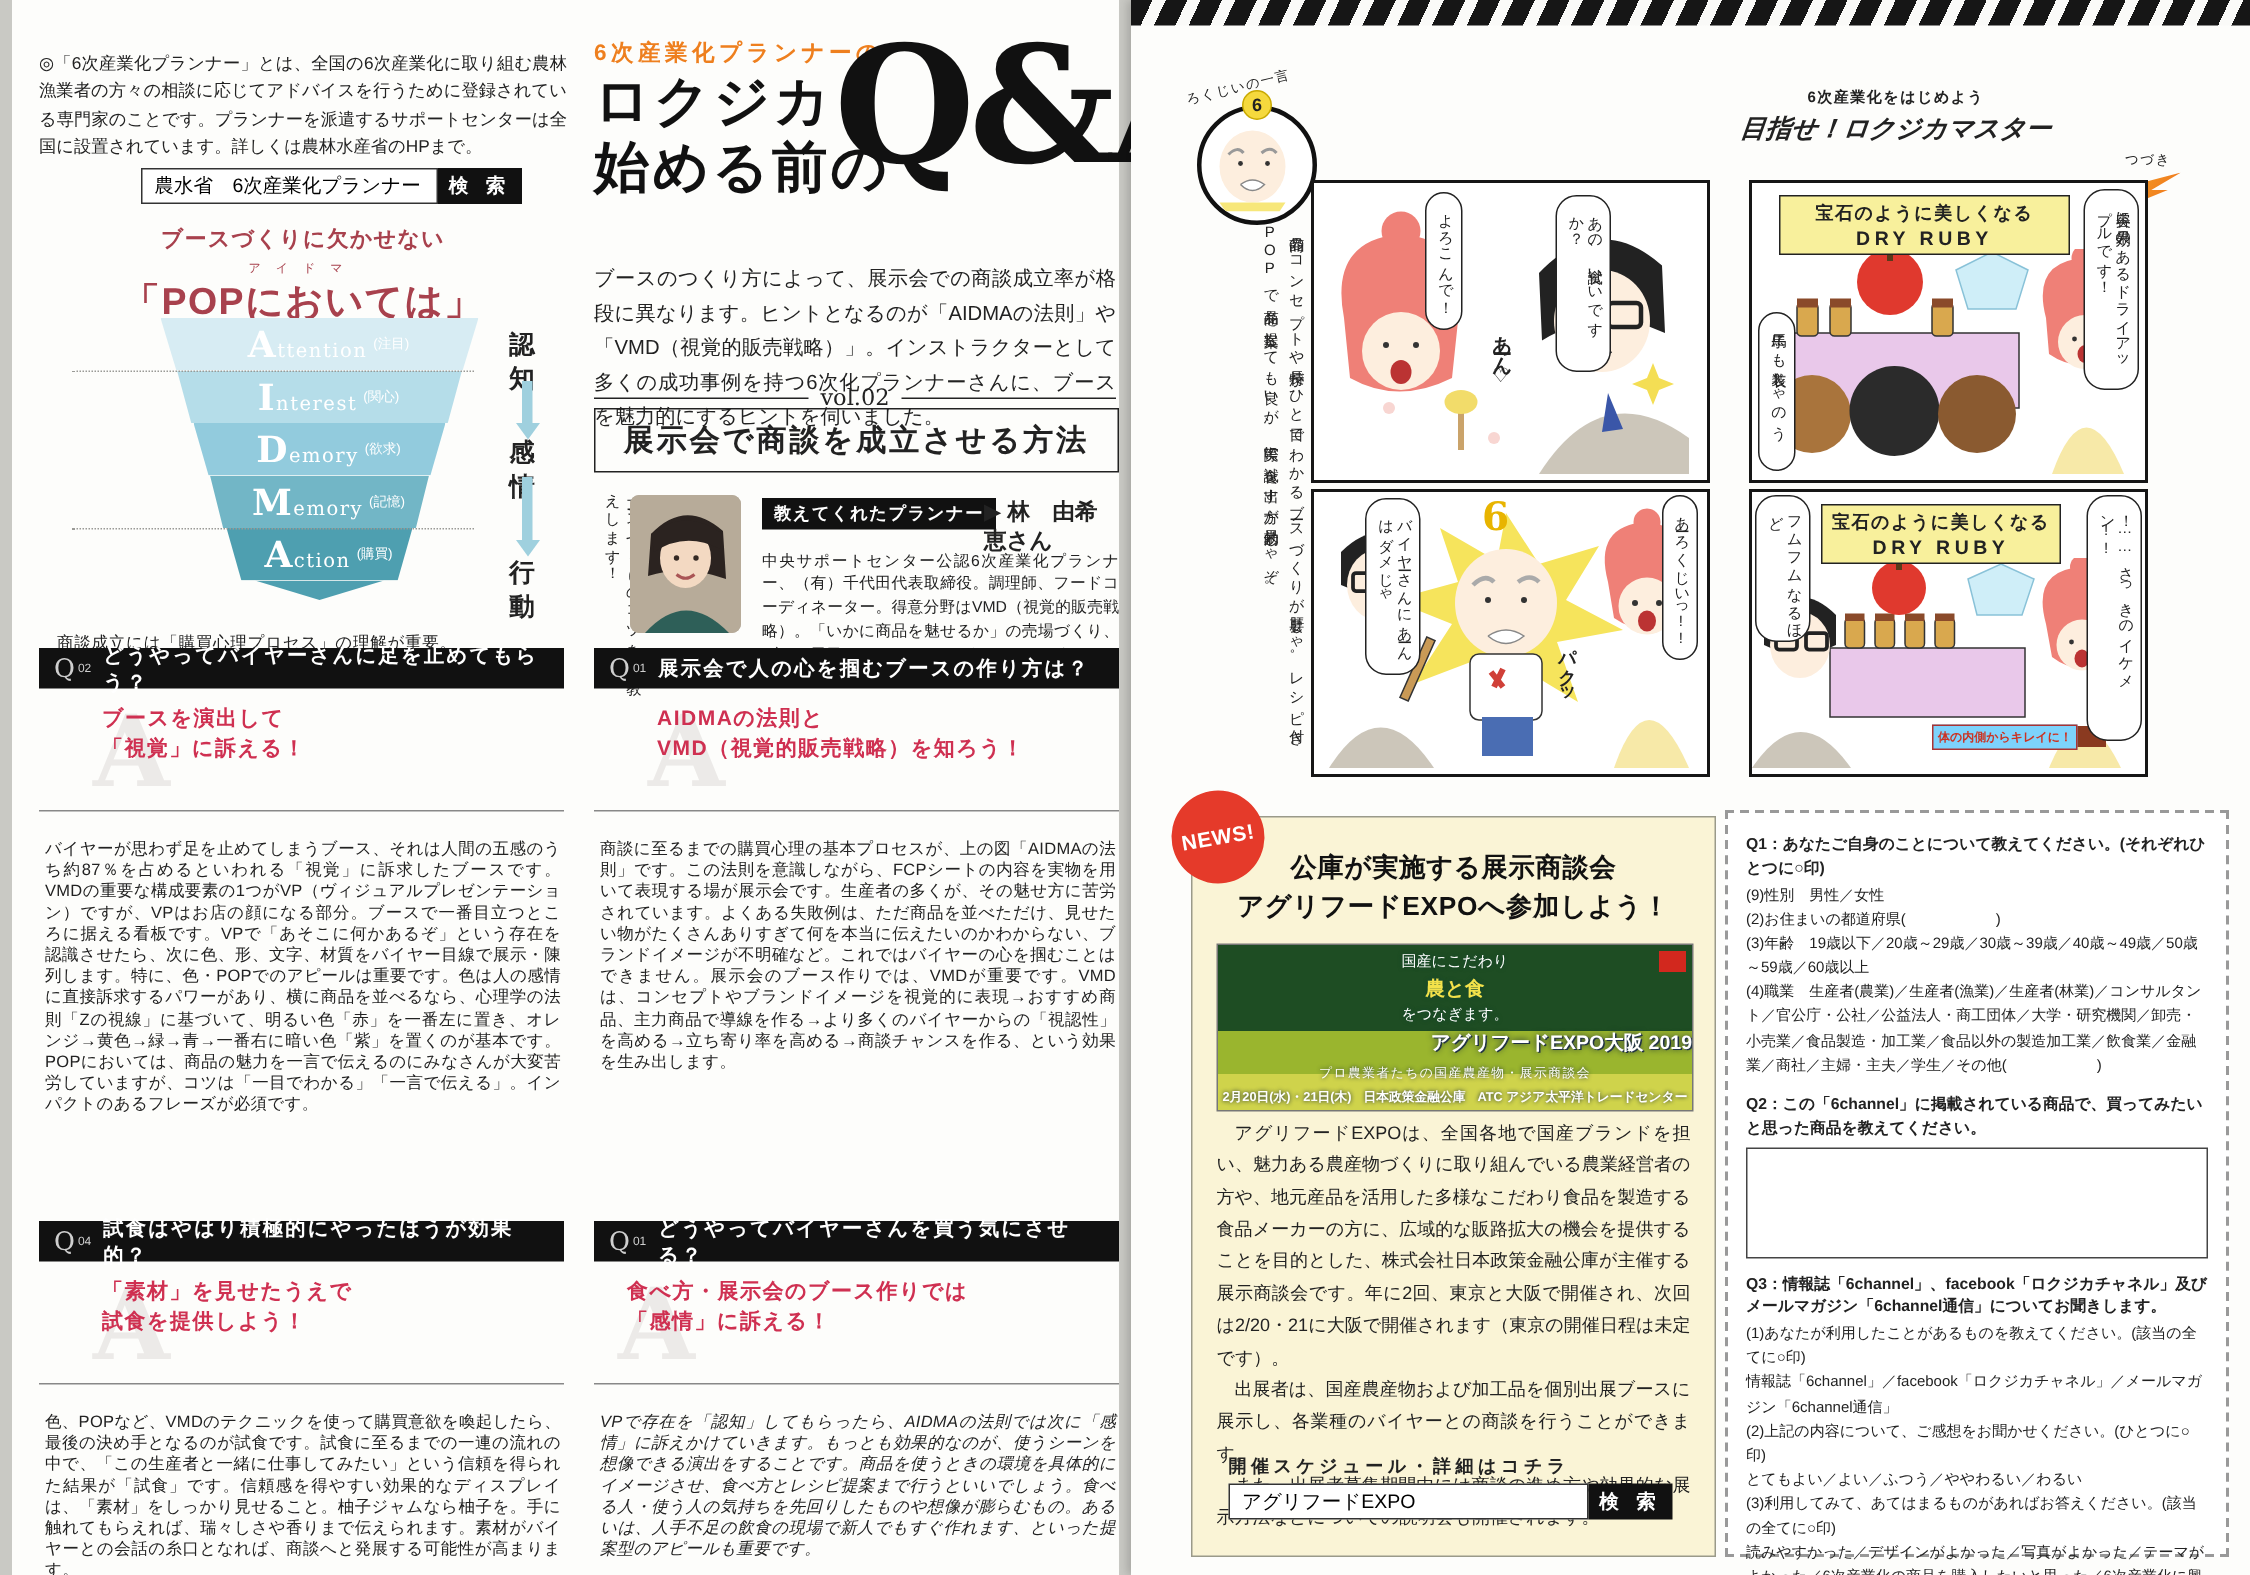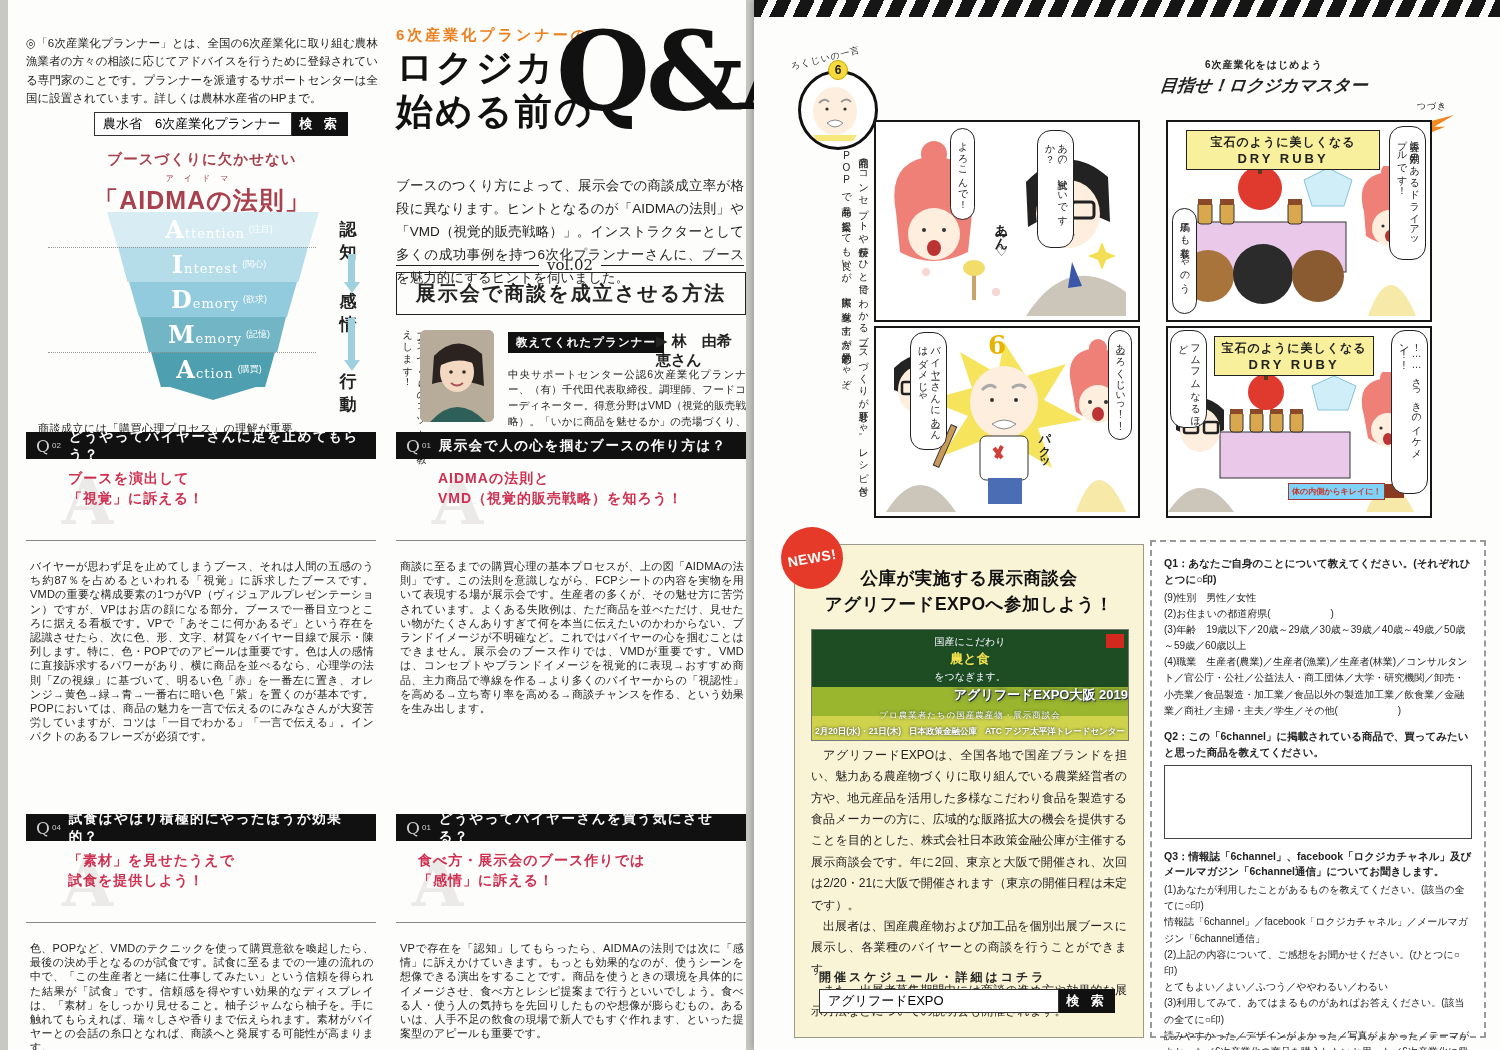--- a/index.html
+++ b/index.html
@@ -144,21 +144,21 @@
     <p class="abs note">◎「6次産業化プランナー」とは、全国の6次産業化に取り組む農林漁業者の方々の相談に応じてアドバイスを行うために登録されている専門家のことです。プランナーを派遣するサポートセンターは全国に設置されています。詳しくは農林水産省のHPまで。</p>
 
     <div class="abs search1 searchrow">
       <input type="text" value="農水省　6次産業化プランナー" style="">
       <button class="sbtn">検 索</button>
     </div>
 
     <div class="abs aidma-head">
       <div class="l1">ブースづくりに欠かせない</div>
       <div class="furi">アイドマ</div>
-      <div class="l2">「AIDMAの法則」</div>
+      <div class="l2">「POPにおいては」</div>
     </div>
 
     <div class="abs funnel">
       <div class="frow f1">
         <span class="en"><b>A</b><span>ttention</span></span>
         <span class="jp">(注目)</span>
       </div>
       <div class="frow f2">
         <span class="en"><b>I</b><span>nterest</span></span>
         <span class="jp">(関心)</span>
@@ -263,21 +263,21 @@
       <span class="qg">Q</span>
       <span class="qn">01</span>
       <span class="qt">どうやってバイヤーさんを買う気にさせる？</span>
     </div>
     <div class="ans" style="left:410px;top:850px;width:330px;">
       <span class="wm">A</span>
       <div class="a1">食べ方・展示会のブース作りでは</div>
       <div class="a2">「感情」に訴える！</div>
     </div>
     <div class="arule" style="left:388px;top:922px;width:350px;"></div>
-    <p class="qbody" style="left:392px;top:930px;width:344px;">VPで存在を「認知」してもらったら、AIDMAの法則では次に「感情」に訴えかけていきます。もっとも効果的なのが、使うシーンを想像できる演出をすることです。商品を使うときの環境を具体的にイメージさせ、食べ方とレシピ提案まで行うといいでしょう。食べる人・使う人の気持ちを先回りしたものや想像が膨らむもの。あるいは、人手不足の飲食の現場で新人でもすぐ作れます、といった提案型のアピールも重要です。</p>
+    <p class="qbody" style="left:392px;top:930px;width:344px;font-style:italic;">VPで存在を「認知」してもらったら、AIDMAの法則では次に「感情」に訴えかけていきます。もっとも効果的なのが、使うシーンを想像できる演出をすることです。商品を使うときの環境を具体的にイメージさせ、食べ方とレシピ提案まで行うといいでしょう。食べる人・使う人の気持ちを先回りしたものや想像が膨らむもの。あるいは、人手不足の飲食の現場で新人でもすぐ作れます、といった提案型のアピールも重要です。</p>
   </section>
 
   <section class="page page-right">
     <div class="abs hatch"></div>
 
     <div class="abs badge">
       <span class="lbl">ろくじいの一言</span>
       <span class="ring">
         <svg width="68" height="68" viewBox="0 0 68 68">
           <ellipse cx="34" cy="38" rx="22" ry="24" fill="#fdeede"></ellipse>

